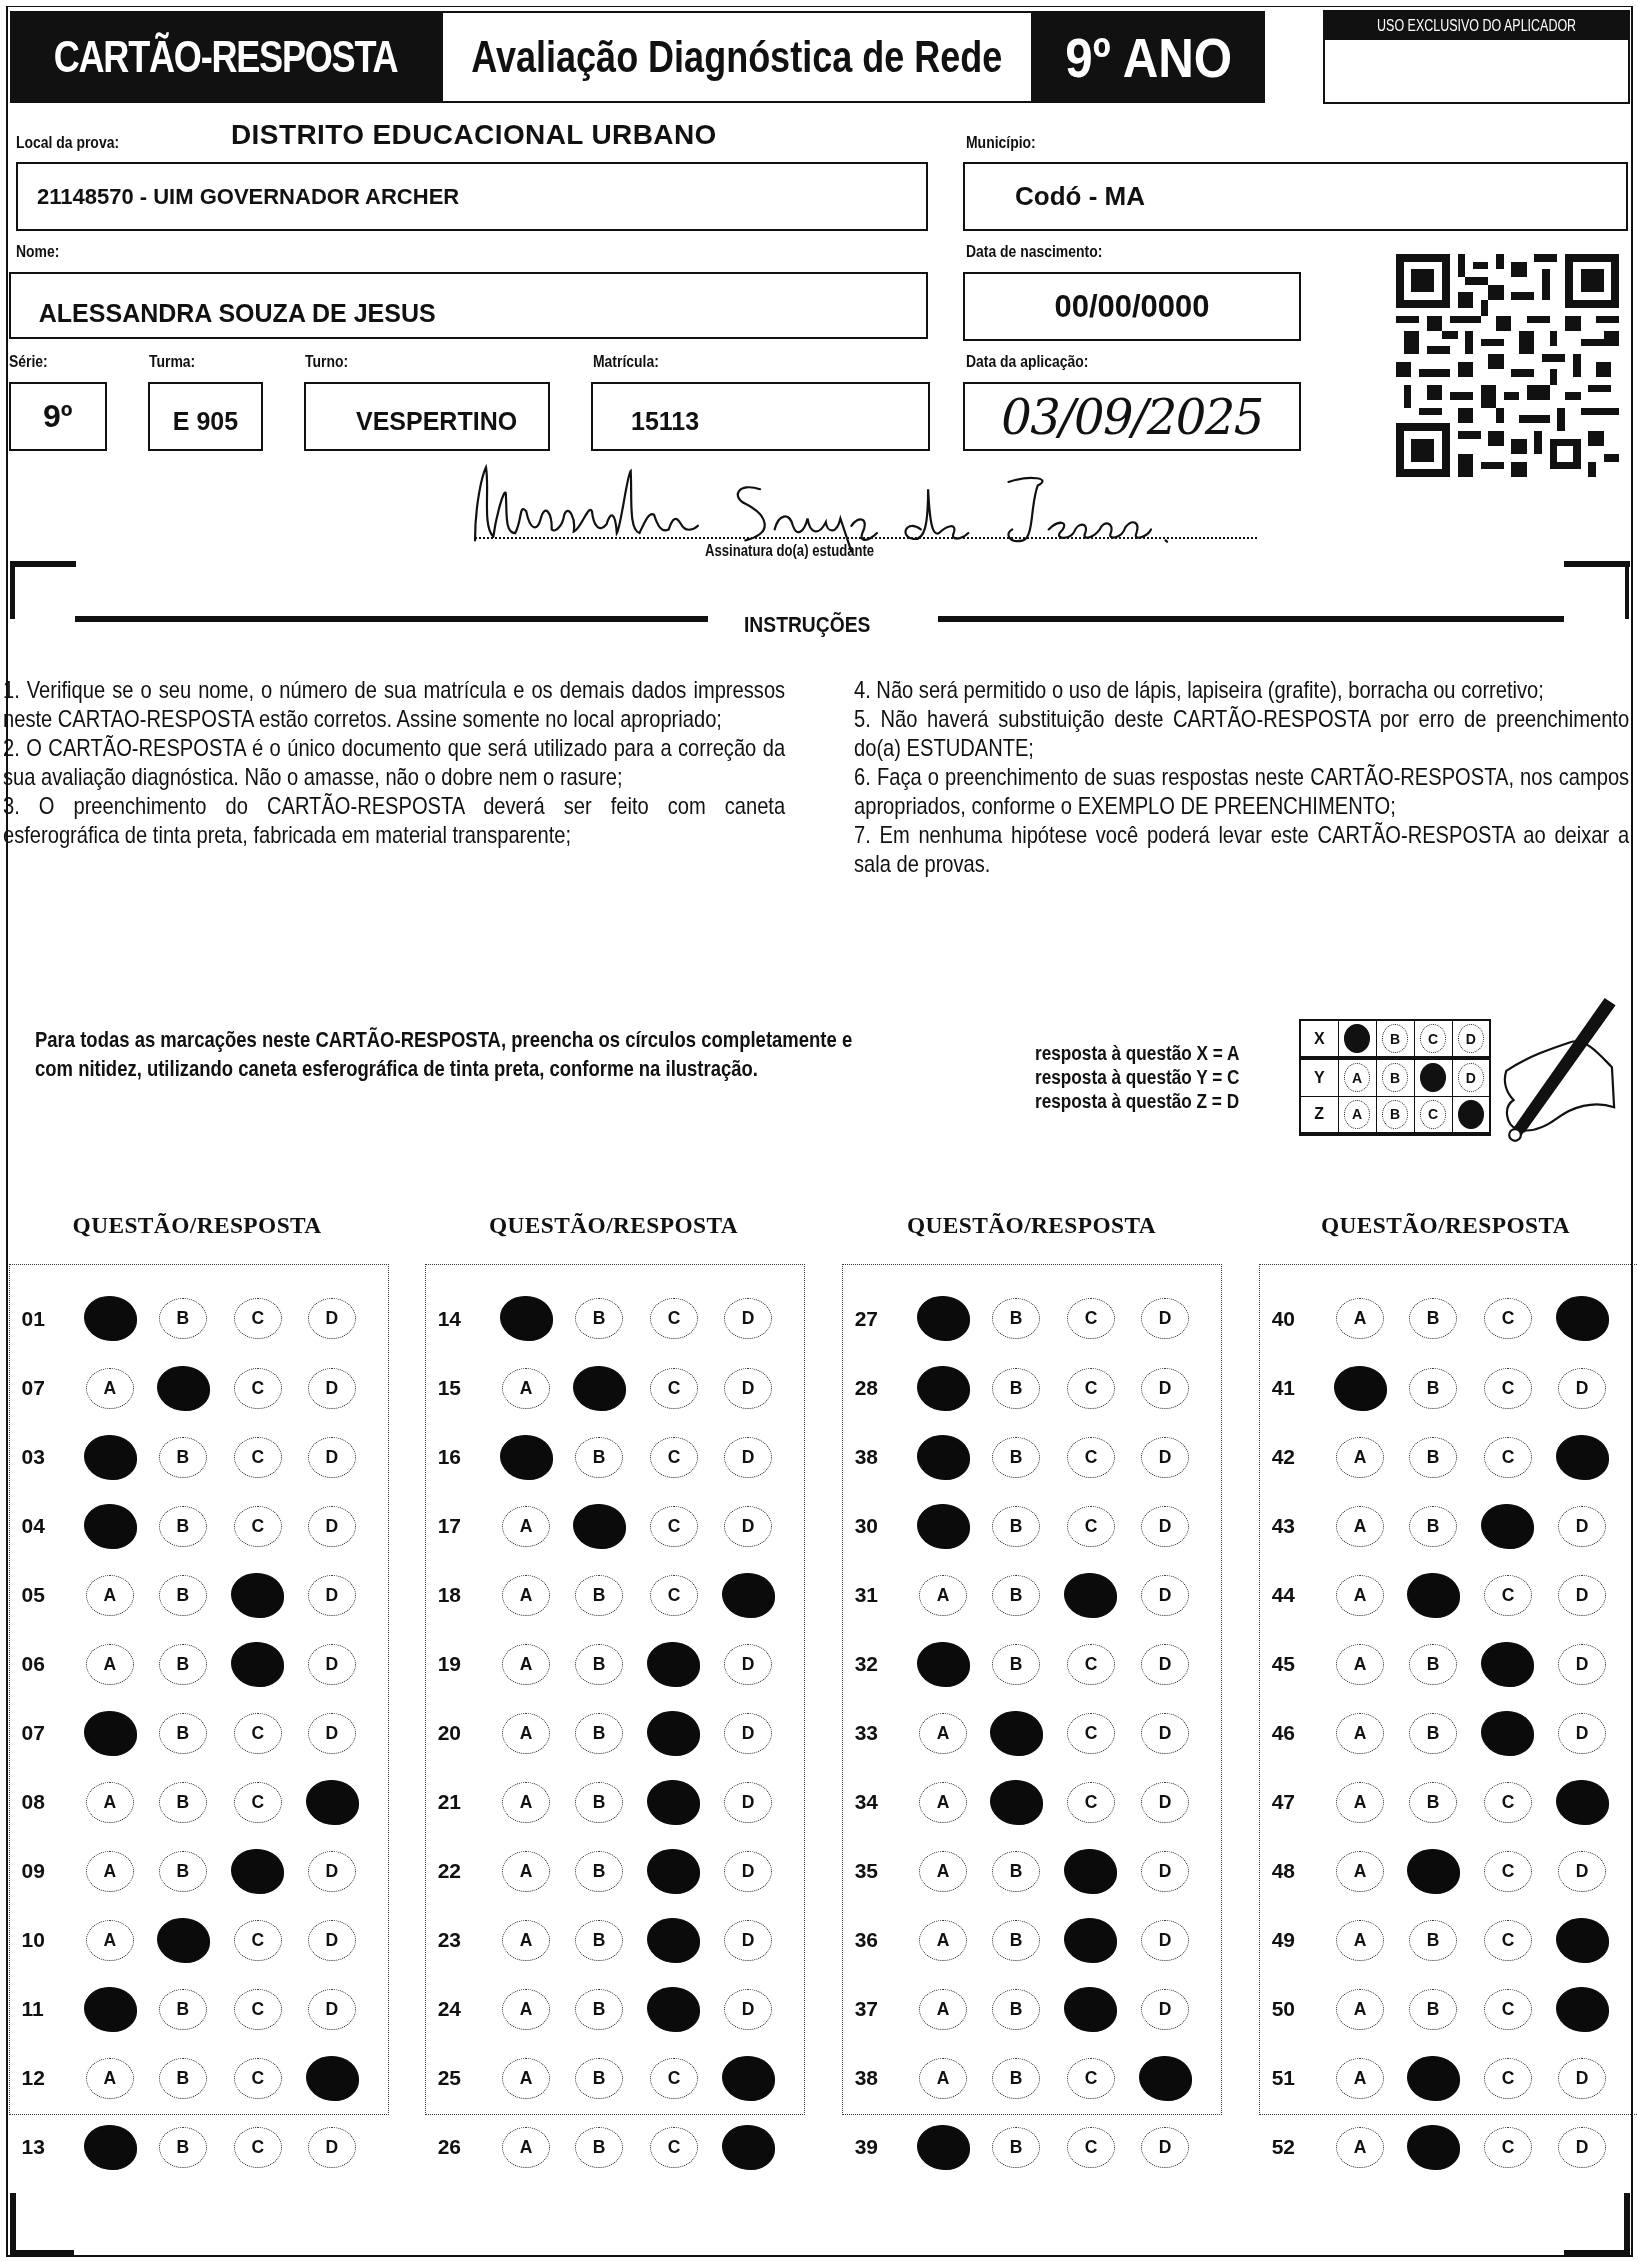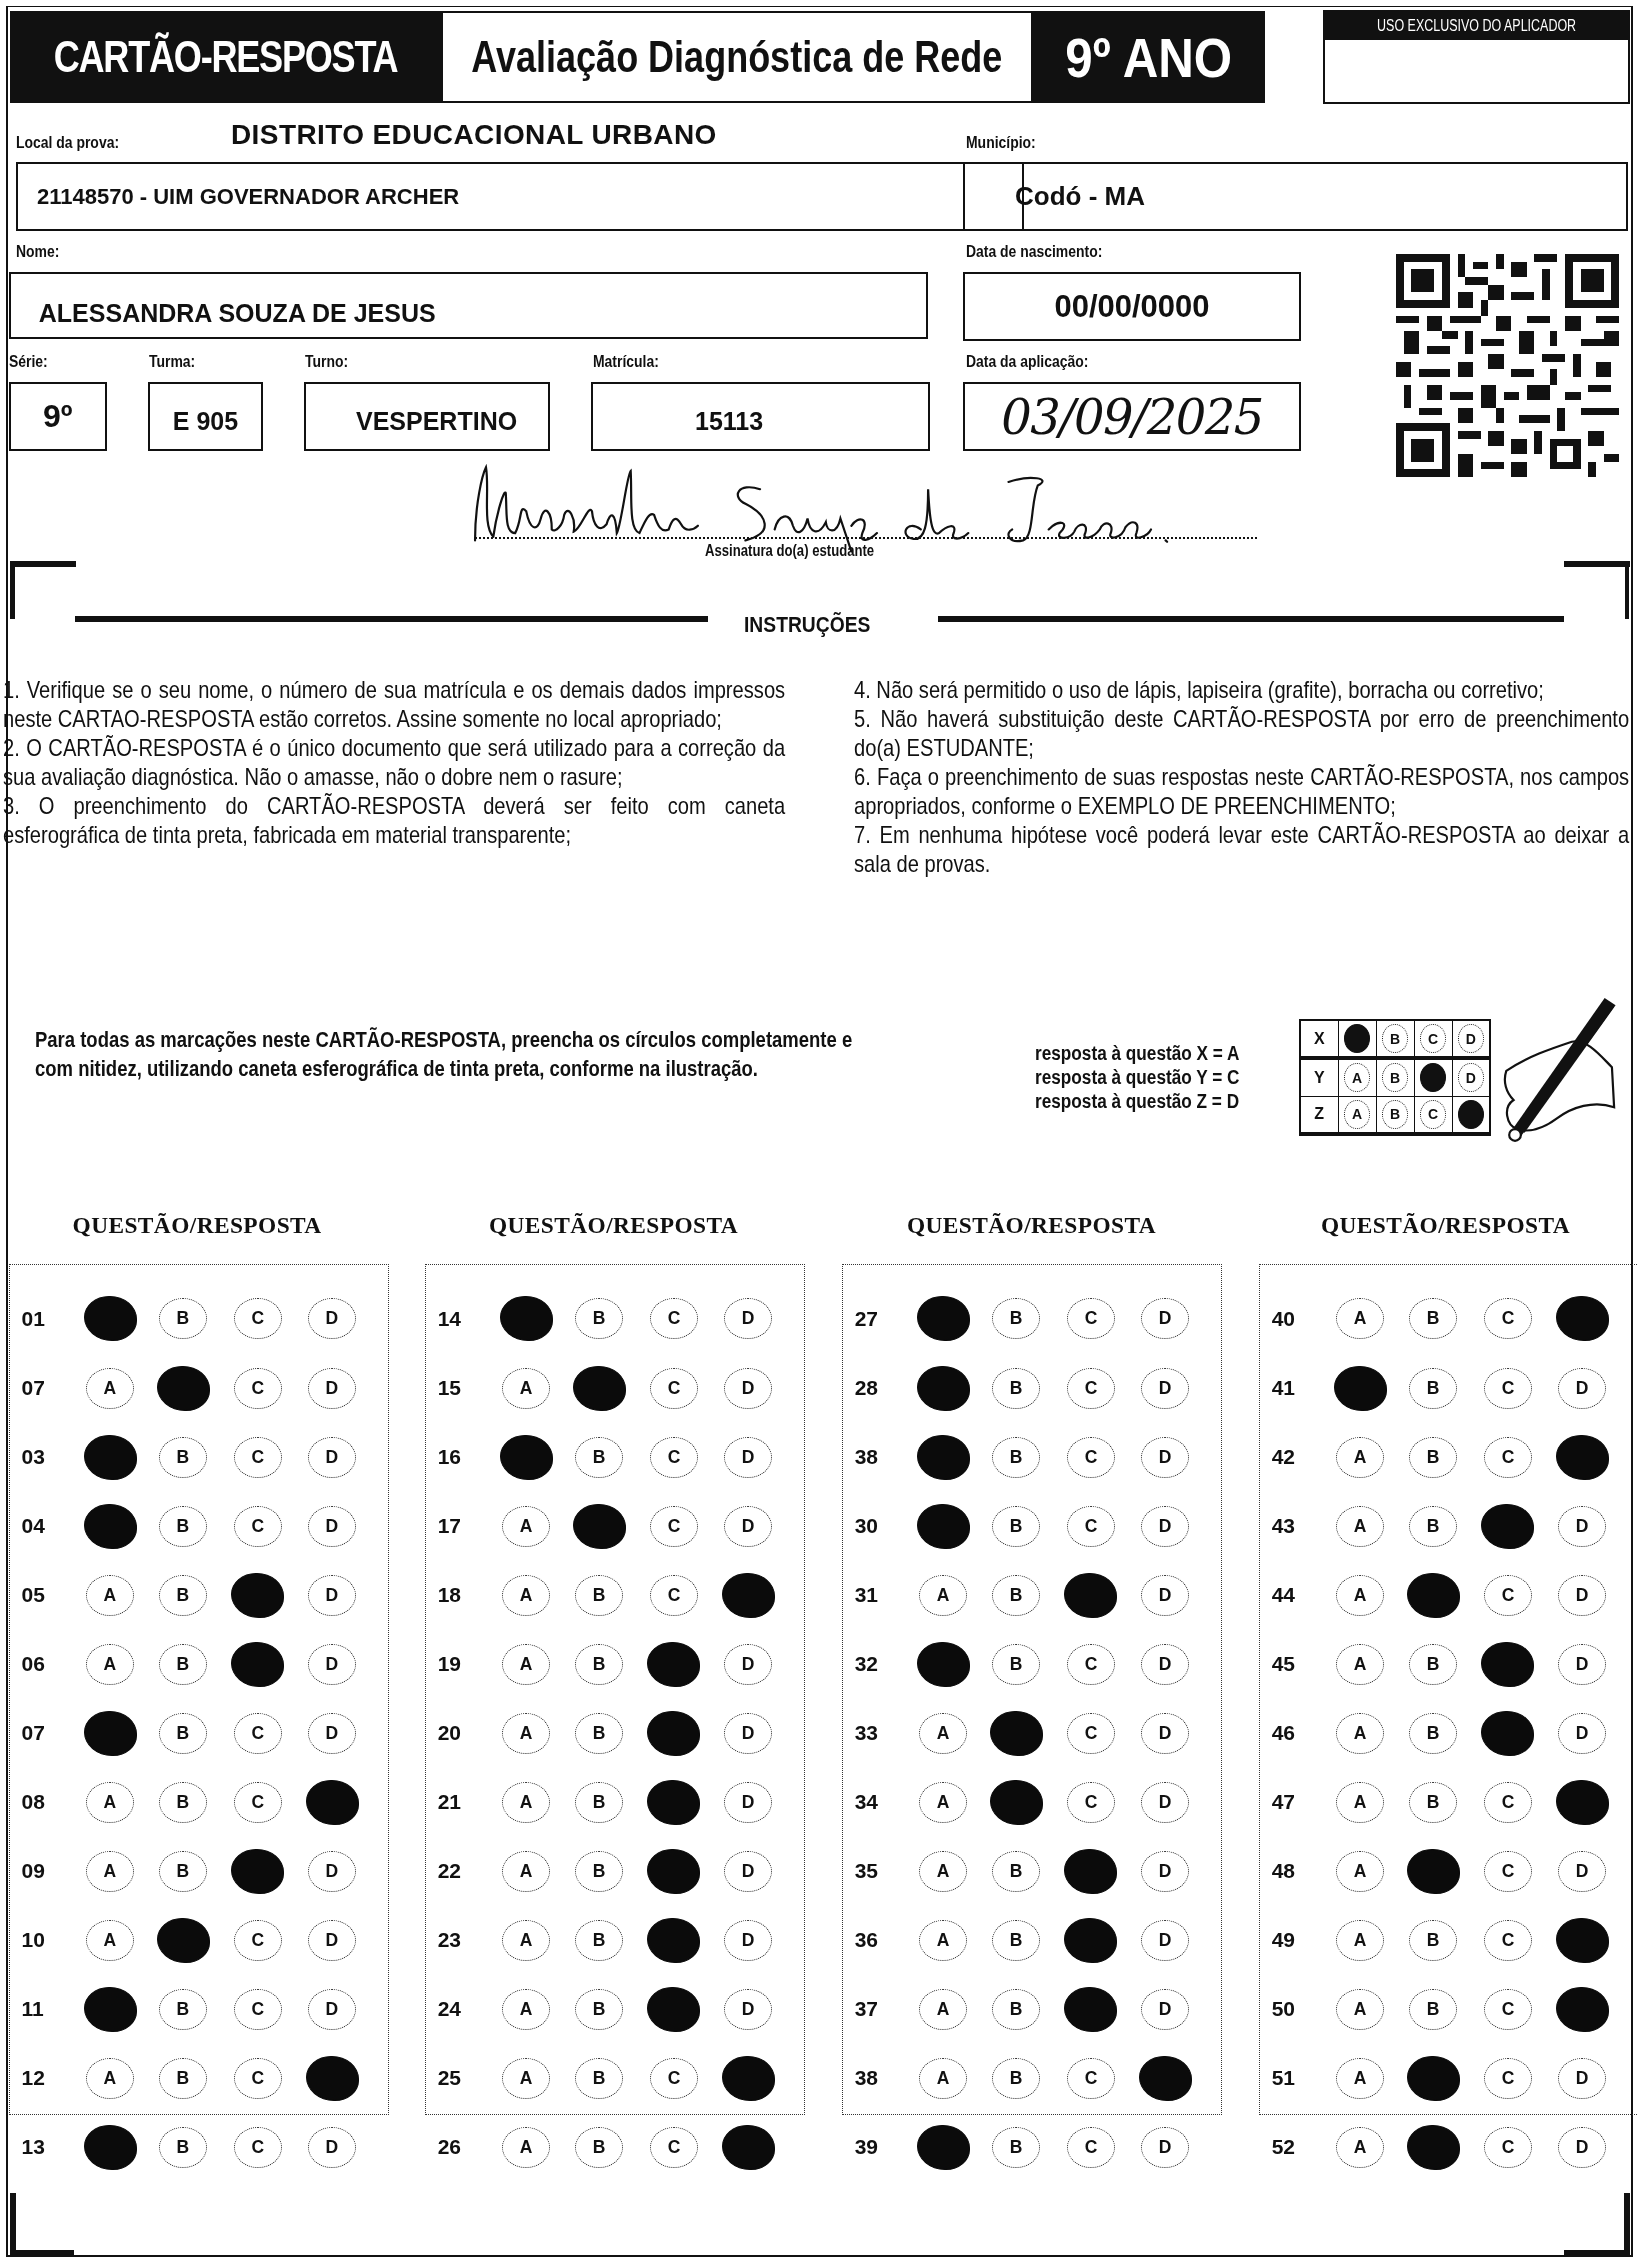--- a/index.html
+++ b/index.html
@@ -84,21 +84,21 @@
 </div>
 
 <div class="apl-box">
   <div class="apl-title">
     <span>USO EXCLUSIVO DO APLICADOR</span>
   </div>
 </div>
 
 <div class="lbl-sm" style="left:16px; top:133px;text-decoration:underline;"><span>Local da prova:</span></div>
 <div class="district">DISTRITO EDUCACIONAL URBANO</div>
-<div class="field" style="left:16px; top:162px; width:1008px; height:69px; font-size:22px; padding-left:19px;">
+<div class="field" style="left:16px; top:162px; width:912px; height:69px; font-size:22px; padding-left:19px;">
   <span>21148570 - UIM GOVERNADOR ARCHER</span>
 </div>
 <div class="lbl-sm" style="left:966px; top:133px;"><span>Município:</span></div>
 <div class="field" style="left:963px; top:162px; width:665px; height:69px; font-size:26px; padding-left:50px;">
   <span>Codó - MA</span>
 </div>
 
 <div class="lbl-sm" style="left:16px; top:242px;"><span>Nome:</span></div>
 <div class="field" style="left:8.8px; top:272px; width:919px; height:67px; font-size:25px; padding-left:28px; padding-top:16px;">
   <span>ALESSANDRA SOUZA DE JESUS</span>
@@ -114,21 +114,21 @@
 </div>
 <div class="lbl-sm" style="left:149px; top:352px;"><span>Turma:</span></div>
 <div class="field center" style="left:148px; top:382px; width:115px; height:69px; font-size:25px; padding-top:10.2px;">
   <span>E 905</span>
 </div>
 <div class="lbl-sm" style="left:305px; top:352px;"><span>Turno:</span></div>
 <div class="field" style="left:304px; top:382px; width:246px; height:69px; font-size:25px; padding-left:50px; padding-top:10.2px;">
   <span>VESPERTINO</span>
 </div>
 <div class="lbl-sm" style="left:593px; top:352px;"><span>Matrícula:</span></div>
-<div class="field" style="left:591px; top:382px; width:339px; height:69px; font-size:25px; padding-left:102px; padding-top:10.2px;">
+<div class="field" style="left:591px; top:382px; width:339px; height:69px; font-size:25px; padding-left:38px; padding-top:10.2px;">
   <span>15113</span>
 </div>
 <div class="lbl-sm" style="left:966px; top:352px;"><span>Data da aplicação:</span></div>
 <div class="field center" style="left:963px; top:382px; width:338px; height:69px; font-family:'DejaVu Serif', serif; font-style:italic; font-weight:normal; font-size:48px; letter-spacing:-1.5px;">
   <span>03/09/2025</span>
 </div>
 
 <svg class="qr" viewBox="0 0 29 29" shape-rendering="crispEdges">
   <rect width="29" height="29" fill="#fff"></rect>
   <g fill="#111">

